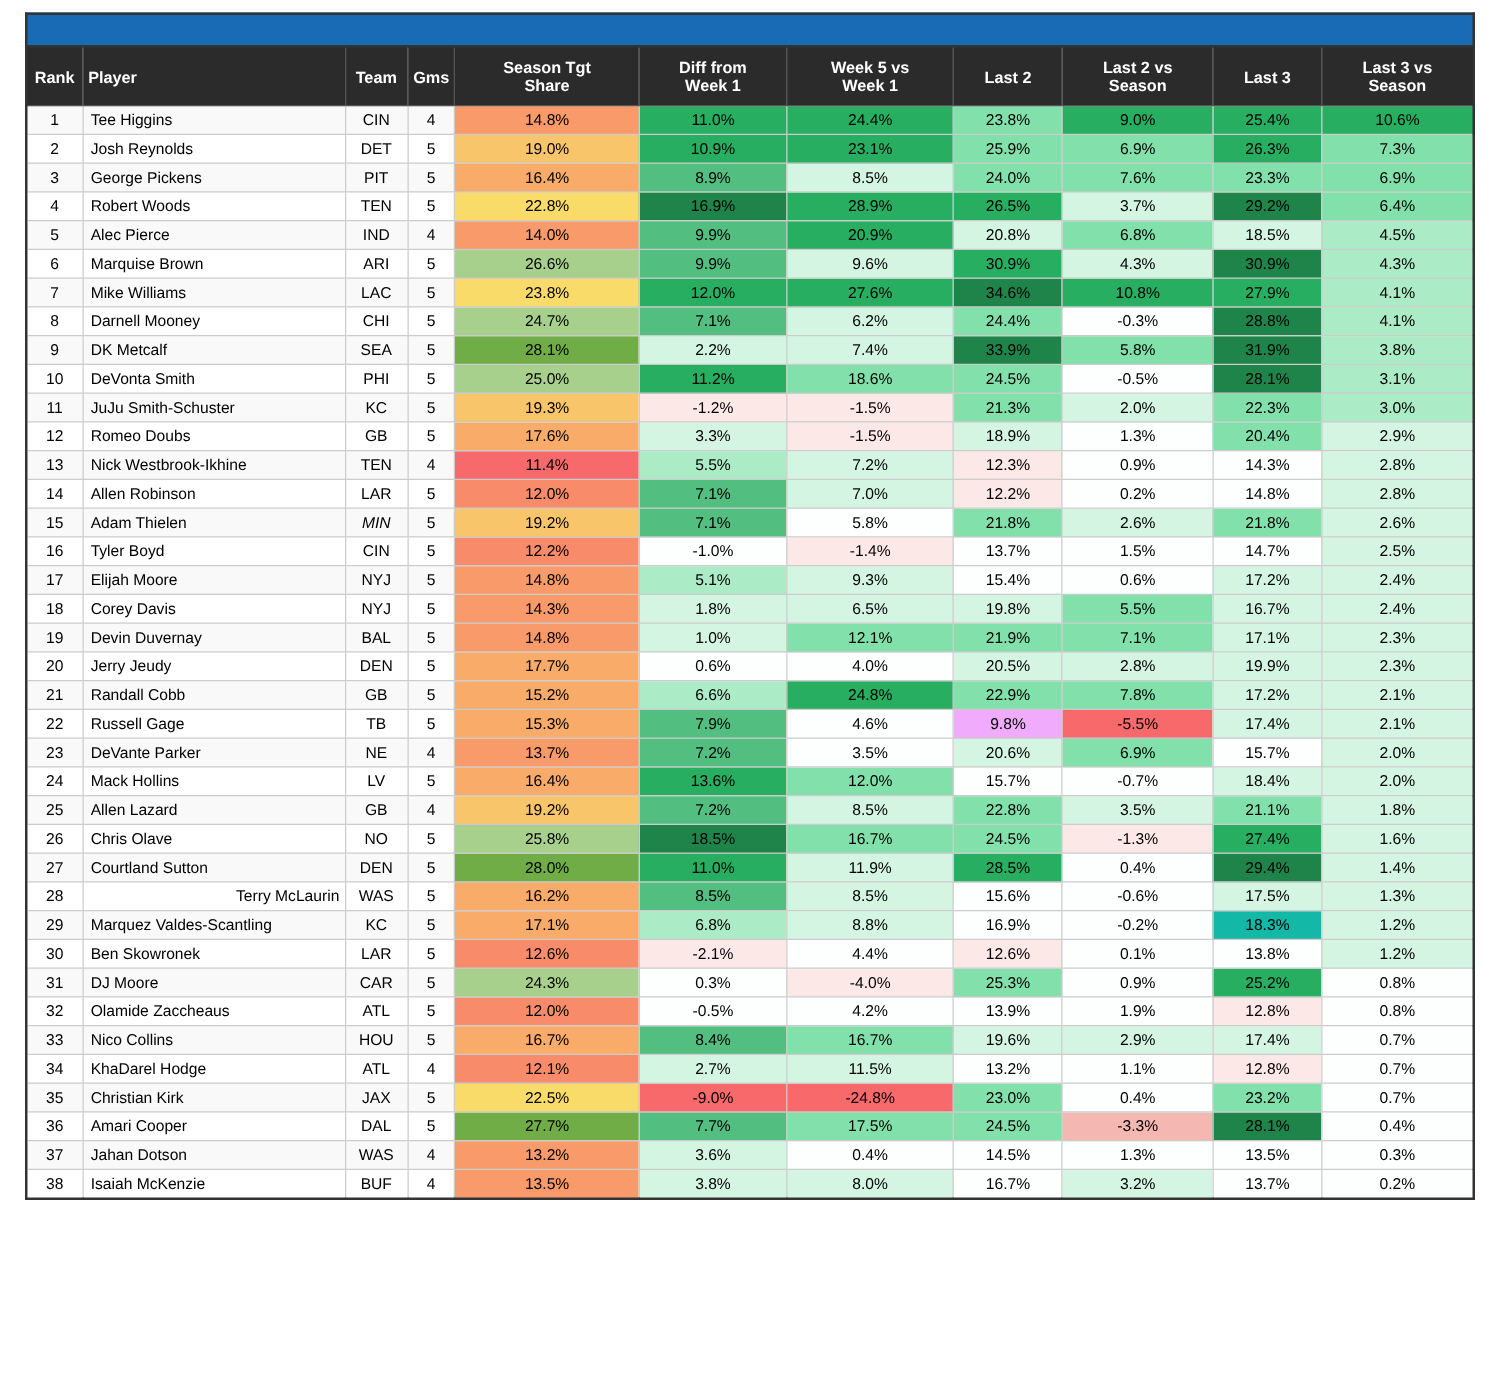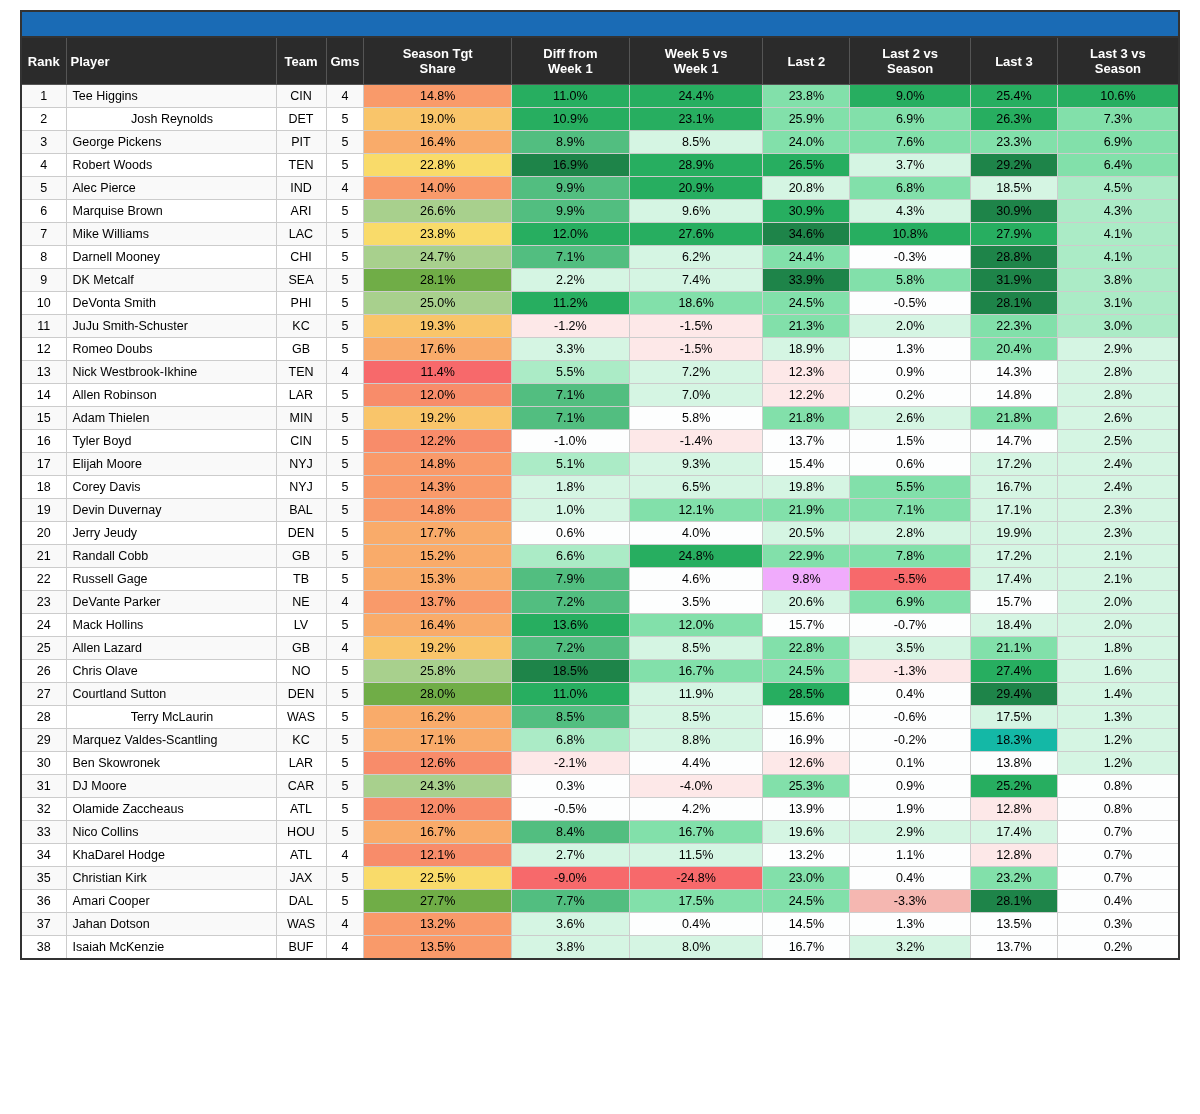--- a/index.html
+++ b/index.html
@@ -73,21 +73,21 @@
           <td style="background-color: rgb(249, 154, 106);">14.8%</td>
           <td style="background-color: rgb(39, 174, 96);">11.0%</td>
           <td style="background-color: rgb(39, 174, 96);">24.4%</td>
           <td style="background-color: rgb(130, 224, 170);">23.8%</td>
           <td style="background-color: rgb(39, 174, 96);">9.0%</td>
           <td style="background-color: rgb(39, 174, 96);">25.4%</td>
           <td style="background-color: rgb(39, 174, 96);">10.6%</td>
         </tr>
         <tr>
           <td style="background-color: rgb(255, 255, 255);">2</td>
-          <td style="background-color: rgb(255, 255, 255); text-align: center;">Josh Reynolds</td>
+          <td style="background-color: rgb(255, 255, 255); text-align: left;">Josh Reynolds</td>
           <td style="background-color: rgb(255, 255, 255);">DET</td>
           <td style="background-color: rgb(255, 255, 255);">5</td>
           <td style="background-color: rgb(249, 197, 106);">19.0%</td>
           <td style="background-color: rgb(39, 174, 96);">10.9%</td>
           <td style="background-color: rgb(39, 174, 96);">23.1%</td>
           <td style="background-color: rgb(130, 224, 170);">25.9%</td>
           <td style="background-color: rgb(130, 224, 170);">6.9%</td>
           <td style="background-color: rgb(39, 174, 96);">26.3%</td>
           <td style="background-color: rgb(130, 224, 170);">7.3%</td>
         </tr>
@@ -243,21 +243,21 @@
           <td style="background-color: rgb(82, 190, 128);">7.1%</td>
           <td style="background-color: rgb(213, 245, 227);">7.0%</td>
           <td style="background-color: rgb(253, 232, 232);">12.2%</td>
           <td style="background-color: rgb(253, 254, 254);">0.2%</td>
           <td style="background-color: rgb(253, 254, 254);">14.8%</td>
           <td style="background-color: rgb(213, 245, 227);">2.8%</td>
         </tr>
         <tr>
           <td style="background-color: rgb(249, 249, 249);">15</td>
           <td style="background-color: rgb(249, 249, 249); text-align: left;">Adam Thielen</td>
-          <td style="background-color: rgb(249, 249, 249);">MIN</td>
+          <td style="background-color: rgb(249, 249, 249); font-style: italic;">MIN</td>
           <td style="background-color: rgb(249, 249, 249);">5</td>
           <td style="background-color: rgb(249, 197, 106);">19.2%</td>
           <td style="background-color: rgb(82, 190, 128);">7.1%</td>
           <td style="background-color: rgb(253, 254, 254);">5.8%</td>
           <td style="background-color: rgb(130, 224, 170);">21.8%</td>
           <td style="background-color: rgb(213, 245, 227);">2.6%</td>
           <td style="background-color: rgb(130, 224, 170);">21.8%</td>
           <td style="background-color: rgb(213, 245, 227);">2.6%</td>
         </tr>
         <tr>
@@ -411,21 +411,21 @@
           <td style="background-color: rgb(112, 173, 71);">28.0%</td>
           <td style="background-color: rgb(39, 174, 96);">11.0%</td>
           <td style="background-color: rgb(213, 245, 227);">11.9%</td>
           <td style="background-color: rgb(39, 174, 96);">28.5%</td>
           <td style="background-color: rgb(253, 254, 254);">0.4%</td>
           <td style="background-color: rgb(30, 132, 73);">29.4%</td>
           <td style="background-color: rgb(213, 245, 227);">1.4%</td>
         </tr>
         <tr>
           <td style="background-color: rgb(255, 255, 255);">28</td>
-          <td style="background-color: rgb(255, 255, 255); text-align: center;">Terry McLaurin</td>
+          <td style="background-color: rgb(255, 255, 255); text-align: right;">Terry McLaurin</td>
           <td style="background-color: rgb(255, 255, 255);">WAS</td>
           <td style="background-color: rgb(255, 255, 255);">5</td>
           <td style="background-color: rgb(249, 171, 106);">16.2%</td>
           <td style="background-color: rgb(82, 190, 128);">8.5%</td>
           <td style="background-color: rgb(213, 245, 227);">8.5%</td>
           <td style="background-color: rgb(253, 254, 254);">15.6%</td>
           <td style="background-color: rgb(253, 254, 254);">-0.6%</td>
           <td style="background-color: rgb(213, 245, 227);">17.5%</td>
           <td style="background-color: rgb(213, 245, 227);">1.3%</td>
         </tr>

